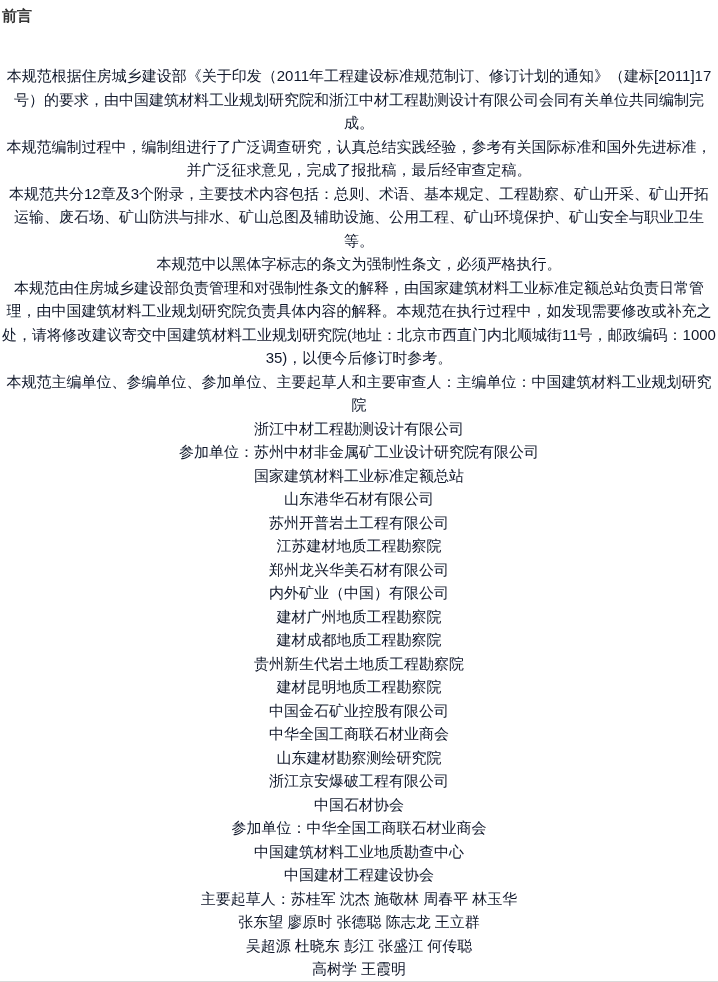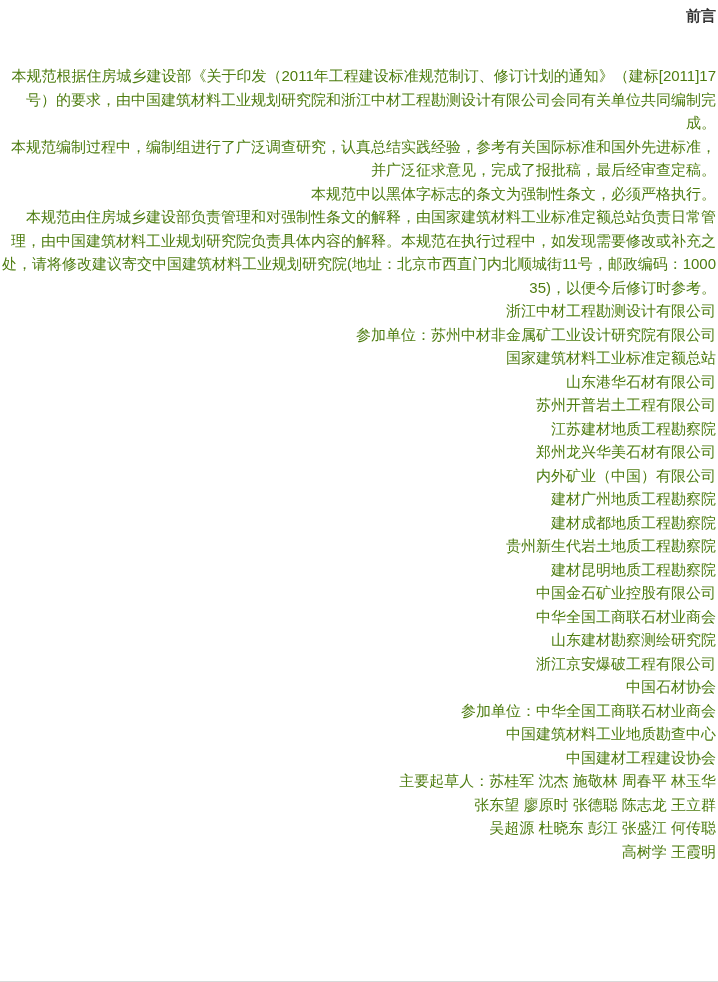--- a/index.html
+++ b/index.html
@@ -16,44 +16,46 @@
     padding: 8px 2px 0 2px;
     overflow: hidden;
     border-bottom: 1px solid #d9d9d9;
     font-family: "Liberation Sans", "DejaVu Sans", sans-serif;
     color: #333333;
   }
   .doc-title {
     margin: 0 0 40px 0;
     font-size: 15px;
     font-weight: bold;
-    text-align: right;
+    text-align: left;
     line-height: 16px;
     color: #333333;
   }
   .doc-body p {
     margin: 0;
     padding: 0;
     font-size: 15px;
     line-height: 23.5px;
-    text-align: right;
+    text-align: center;
     word-break: break-all;
-    color: #4d7c0f;
+    color: #0f172a;
   }
 </style>
 </head>
 <body>
 
 <div class="page">
   <h1 class="doc-title">前言</h1>
   <div class="doc-body">
       <p>本规范根据住房城乡建设部《关于印发（2011年工程建设标准规范制订、修订计划的通知》（建标[2011]17号）的要求，由中国建筑材料工业规划研究院和浙江中材工程勘测设计有限公司会同有关单位共同编制完成。</p>
       <p>本规范编制过程中，编制组进行了广泛调查研究，认真总结实践经验，参考有关国际标准和国外先进标准，并广泛征求意见，完成了报批稿，最后经审查定稿。</p>
+      <p>本规范共分12章及3个附录，主要技术内容包括：总则、术语、基本规定、工程勘察、矿山开采、矿山开拓运输、废石场、矿山防洪与排水、矿山总图及辅助设施、公用工程、矿山环境保护、矿山安全与职业卫生等。</p>
       <p>本规范中以黑体字标志的条文为强制性条文，必须严格执行。</p>
       <p>本规范由住房城乡建设部负责管理和对强制性条文的解释，由国家建筑材料工业标准定额总站负责日常管理，由中国建筑材料工业规划研究院负责具体内容的解释。本规范在执行过程中，如发现需要修改或补充之处，请将修改建议寄交中国建筑材料工业规划研究院(地址：北京市西直门内北顺城街11号，邮政编码：100035)，以便今后修订时参考。</p>
+      <p>本规范主编单位、参编单位、参加单位、主要起草人和主要审查人：主编单位：中国建筑材料工业规划研究院</p>
       <p>浙江中材工程勘测设计有限公司</p>
       <p>参加单位：苏州中材非金属矿工业设计研究院有限公司</p>
       <p>国家建筑材料工业标准定额总站</p>
       <p>山东港华石材有限公司</p>
       <p>苏州开普岩土工程有限公司</p>
       <p>江苏建材地质工程勘察院</p>
       <p>郑州龙兴华美石材有限公司</p>
       <p>内外矿业（中国）有限公司</p>
       <p>建材广州地质工程勘察院</p>
       <p>建材成都地质工程勘察院</p>

